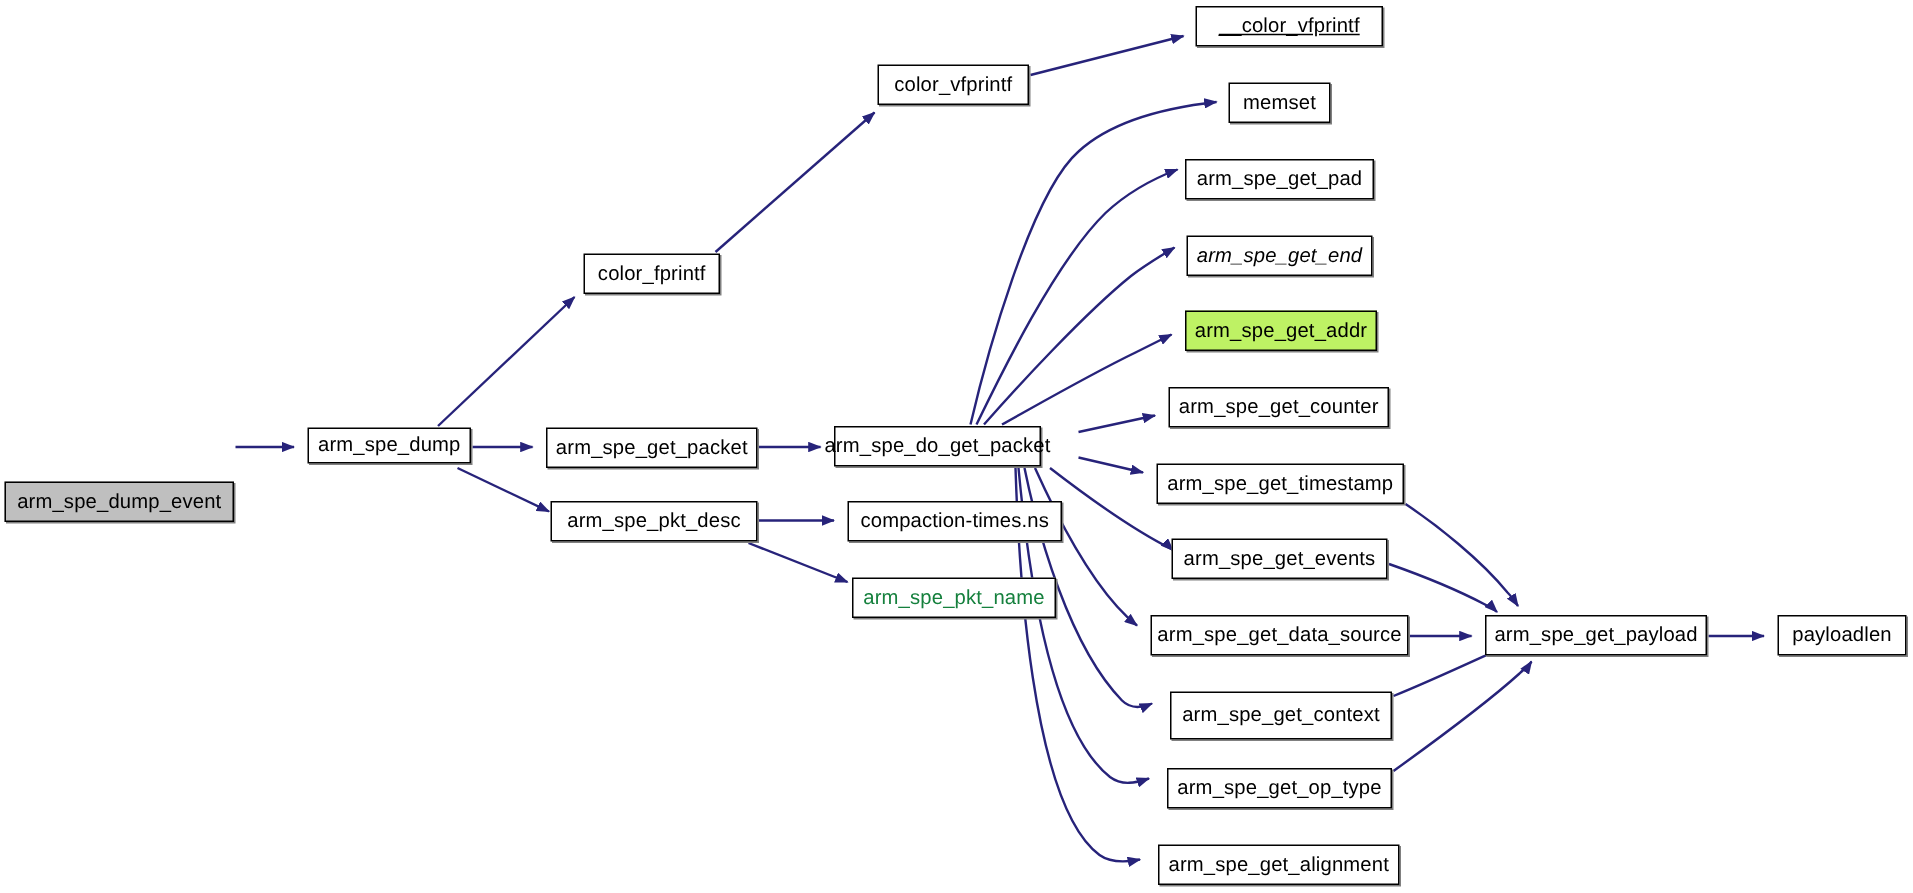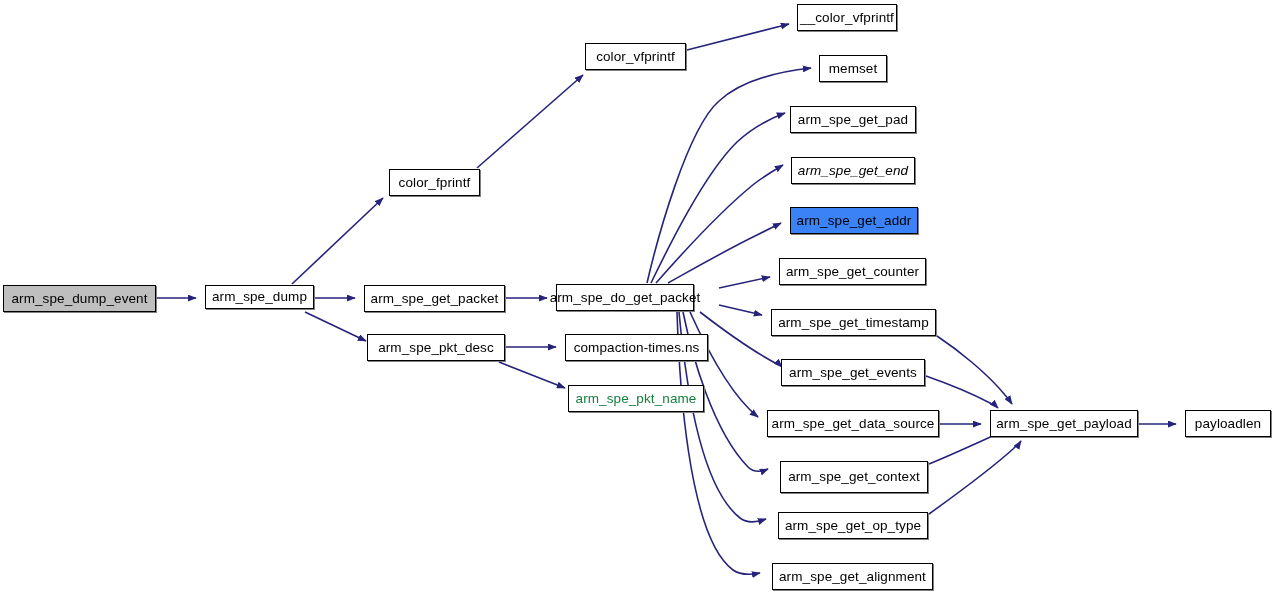--- a/index.html
+++ b/index.html
@@ -32,20 +32,21 @@
     line-height: 1;
     display: flex;
     align-items: center;
     justify-content: center;
     white-space: nowrap;
     letter-spacing: 0.1px;
     box-shadow: 1px 1px 0 0 #808080;
   }
   .gnode.highlight {
     background: #bfbfbf;
+    margin-top: 36px;
   }
   .gnode .lbl {
     display: block;
     padding: 0 6px;
     transform: translateY(-0.5px);
   }
 </style>
 </head>
 <body>
 
@@ -91,21 +92,21 @@
       </div>
       <div class="gnode" style="left: 205px; top: 285px; width: 109px; height: 24px; border-color: rgb(0, 0, 0); color: #000000; background: rgb(255, 255, 255);">
         <span class="lbl">arm_spe_dump</span>
       </div>
       <div class="gnode" style="left: 389px; top: 169px; width: 91px; height: 27px; border-color: rgb(0, 0, 0); color: rgb(0, 0, 0); background: rgb(255, 255, 255);">
         <span class="lbl">color_fprintf</span>
       </div>
       <div class="gnode" style="left: 585px; top: 43px; width: 101px; height: 27px; border-color: rgb(0, 0, 0); color: rgb(0, 0, 0); background: rgb(255, 255, 255);">
         <span class="lbl">color_vfprintf</span>
       </div>
-      <div class="gnode" style="left: 797px; top: 4px; width: 100px; height: 27px; border-color: rgb(0, 0, 0); color: rgb(0, 0, 0); background: rgb(255, 255, 255);">
+      <div class="gnode" style="left: 797px; top: 4px; width: 125px; height: 27px; border-color: rgb(0, 0, 0); color: rgb(0, 0, 0); background: rgb(255, 255, 255); text-decoration: underline;">
         <span class="lbl">__color_vfprintf</span>
       </div>
       <div class="gnode" style="left: 364px; top: 285px; width: 141px; height: 27px; border-color: rgb(0, 0, 0); color: rgb(0, 0, 0); background: rgb(255, 255, 255);">
         <span class="lbl">arm_spe_get_packet</span>
       </div>
       <div class="gnode" style="left: 367px; top: 334px; width: 138px; height: 27px; border-color: rgb(0, 0, 0); color: rgb(0, 0, 0); background: rgb(255, 255, 255);">
         <span class="lbl">arm_spe_pkt_desc</span>
       </div>
       <div class="gnode" style="left: 556px; top: 284px; width: 138px; height: 27px; border-color: rgb(0, 0, 0); color: rgb(0, 0, 0); background: rgb(255, 255, 255);">
         <span class="lbl">arm_spe_do_get_packet</span>
@@ -118,21 +119,21 @@
       </div>
       <div class="gnode" style="left: 819px; top: 55px; width: 68px; height: 27px; border-color: rgb(0, 0, 0); color: rgb(0, 0, 0); background: rgb(255, 255, 255);">
         <span class="lbl">memset</span>
       </div>
       <div class="gnode" style="left: 790px; top: 106px; width: 126px; height: 27px; border-color: rgb(0, 0, 0); color: rgb(0, 0, 0); background: rgb(255, 255, 255);">
         <span class="lbl">arm_spe_get_pad</span>
       </div>
       <div class="gnode" style="left: 791px; top: 157px; width: 124px; height: 27px; border-color: rgb(0, 0, 0); color: rgb(0, 0, 0); background: rgb(255, 255, 255); font-style: italic;">
         <span class="lbl">arm_spe_get_end</span>
       </div>
-      <div class="gnode" style="left: 790px; top: 207px; width: 128px; height: 27px; border-color: rgb(0, 0, 0); color: rgb(0, 0, 0); background: #3b82f6;">
+      <div class="gnode" style="left: 790px; top: 207px; width: 128px; height: 27px; border-color: rgb(0, 0, 0); color: rgb(0, 0, 0); background: #bef264;">
         <span class="lbl">arm_spe_get_addr</span>
       </div>
       <div class="gnode" style="left: 779px; top: 258px; width: 147px; height: 27px; border-color: rgb(0, 0, 0); color: rgb(0, 0, 0); background: rgb(255, 255, 255);">
         <span class="lbl">arm_spe_get_counter</span>
       </div>
       <div class="gnode" style="left: 771px; top: 309px; width: 165px; height: 27px; border-color: rgb(0, 0, 0); color: rgb(0, 0, 0); background: rgb(255, 255, 255);">
         <span class="lbl">arm_spe_get_timestamp</span>
       </div>
       <div class="gnode" style="left: 781px; top: 359px; width: 144px; height: 27px; border-color: rgb(0, 0, 0); color: rgb(0, 0, 0); background: rgb(255, 255, 255);">
         <span class="lbl">arm_spe_get_events</span>

